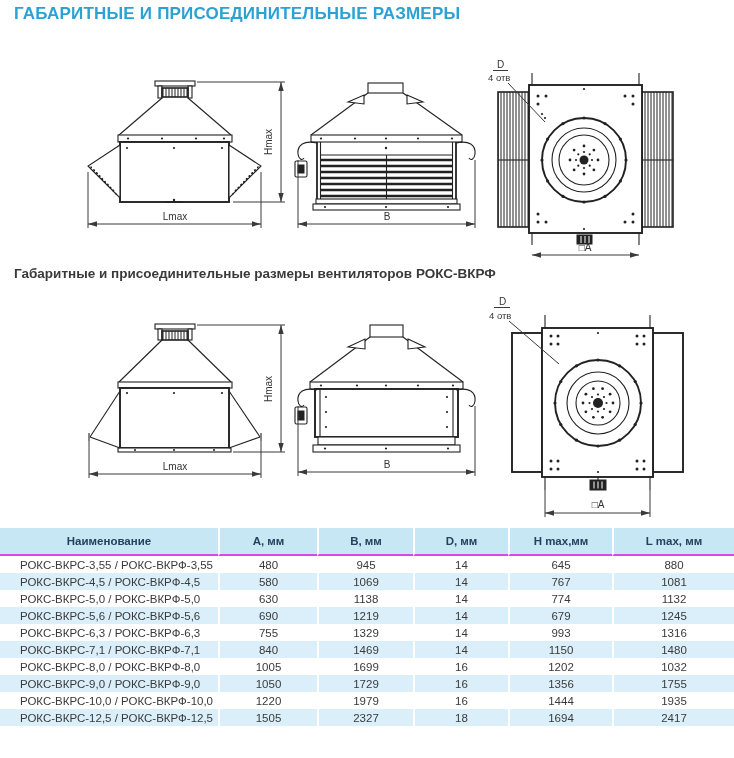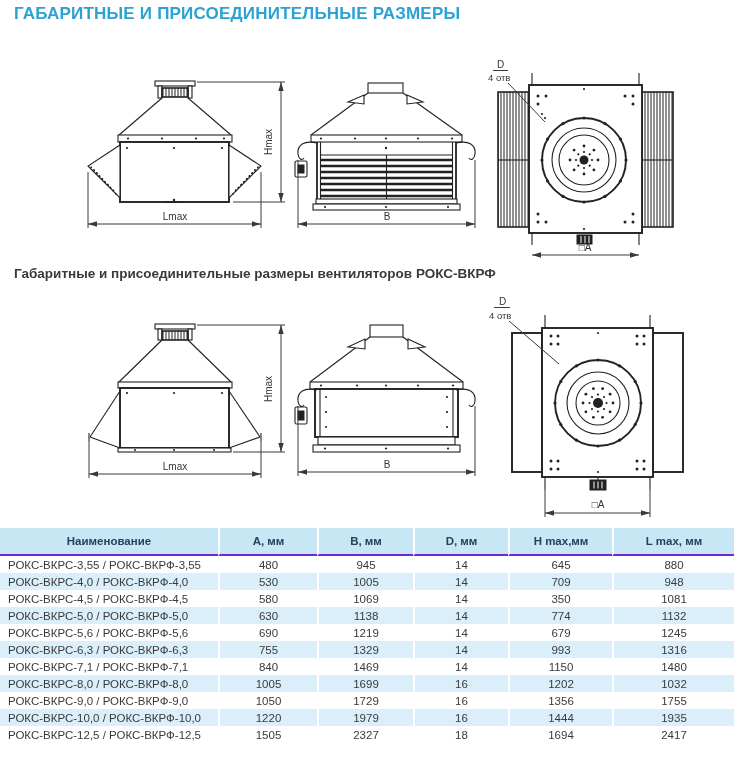--- a/index.html
+++ b/index.html
@@ -29,24 +29,24 @@
   text.lbl { font-family:"Liberation Sans",sans-serif; font-size:10px; fill:#333; }
   text.sm  { font-family:"Liberation Sans",sans-serif; font-size:9.5px; fill:#333; }
 
   
   .tablewrap { position:absolute; left:0; top:528px; width:734px; }
   table { width:734px; border-collapse:separate; border-spacing:0; table-layout:fixed; }
   th { background:var(--c-th,#c8e7f5); color:var(--c-htext,#24425c);
        font-size:11.5px; font-weight:bold; height:26px; text-align:center; padding:0; }
   td { font-size:11.5px; color:#3a3a3a; height:17px; text-align:center; padding:0;
        white-space:nowrap; overflow:hidden; }
-  td.name { text-align:left; padding-left:8px; }
+  td.name { text-align:left; padding-left:20px; }
   tbody tr:nth-child(even) td { background:var(--c-alt,#daeffa); }
   th:not(:first-child), td:not(:first-child) { border-left:2px solid #fff; }
-  thead th { border-bottom:2px solid #6d28d9; }
+  thead th { border-bottom:2px solid #d946ef; }
 </style>
 </head>
 <body>
 
 <div class="page">
 
   <svg width="0" height="0" style="position:absolute" aria-hidden="true">
     <defs>
       <marker id="arr" viewBox="0 0 10 6" refX="10" refY="3" markerWidth="9" markerHeight="7" orient="auto-start-reverse">
         <path d="M0,0 L10,3 L0,6 z" fill="#3a3a3a"></path>
@@ -452,33 +452,25 @@
       <tbody id="tbody">
           <tr>
             <td class="name">РОКС-ВКРС-3,55 / РОКС-ВКРФ-3,55</td>
             <td>480</td>
             <td>945</td>
             <td>14</td>
             <td>645</td>
             <td>880</td>
           </tr>
           <tr>
-            <td class="name">РОКС-ВКРС-4,0 / РОКС-ВКРФ-4,0</td>
-            <td>530</td>
-            <td>1005</td>
-            <td>14</td>
-            <td>709</td>
-            <td>948</td>
-          </tr>
-          <tr>
             <td class="name">РОКС-ВКРС-4,5 / РОКС-ВКРФ-4,5</td>
             <td>580</td>
             <td>1069</td>
             <td>14</td>
-            <td>350</td>
+            <td>767</td>
             <td>1081</td>
           </tr>
           <tr>
             <td class="name">РОКС-ВКРС-5,0 / РОКС-ВКРФ-5,0</td>
             <td>630</td>
             <td>1138</td>
             <td>14</td>
             <td>774</td>
             <td>1132</td>
           </tr>

